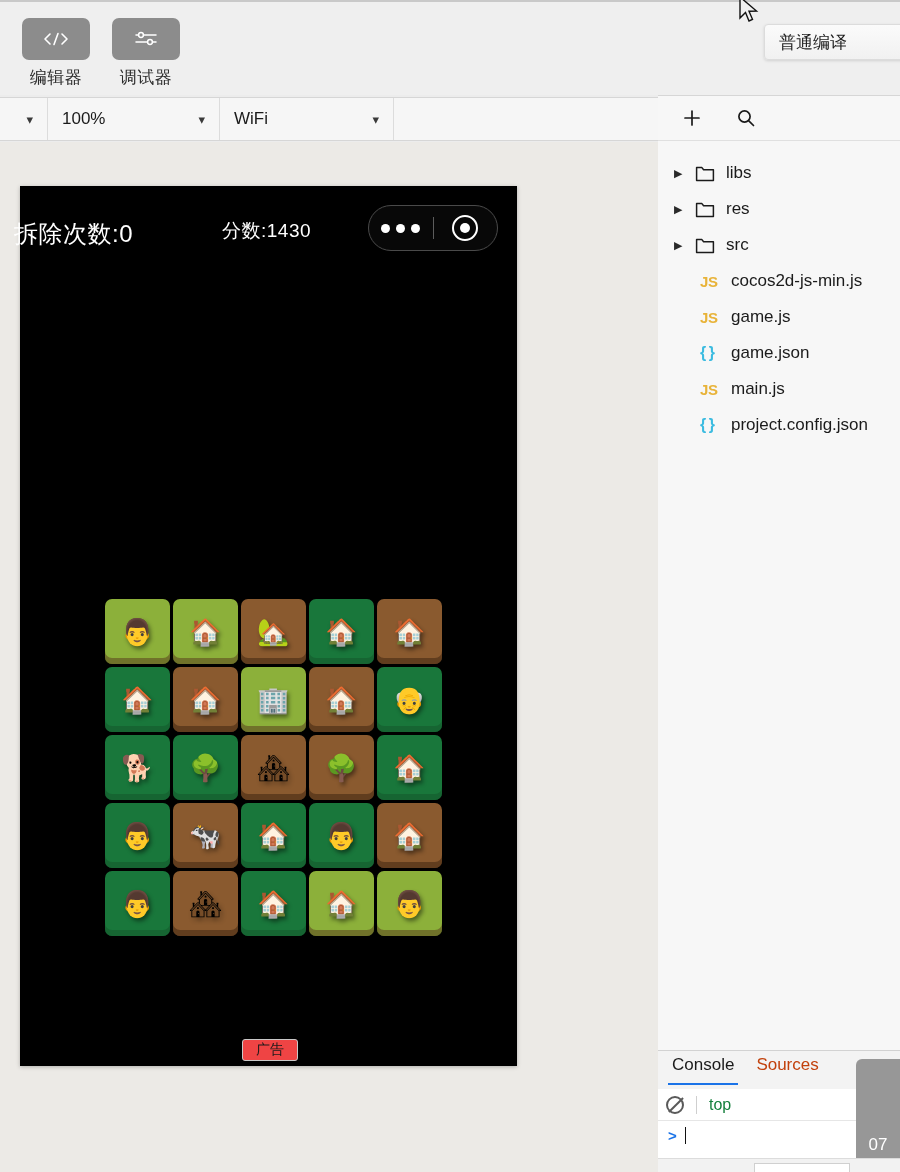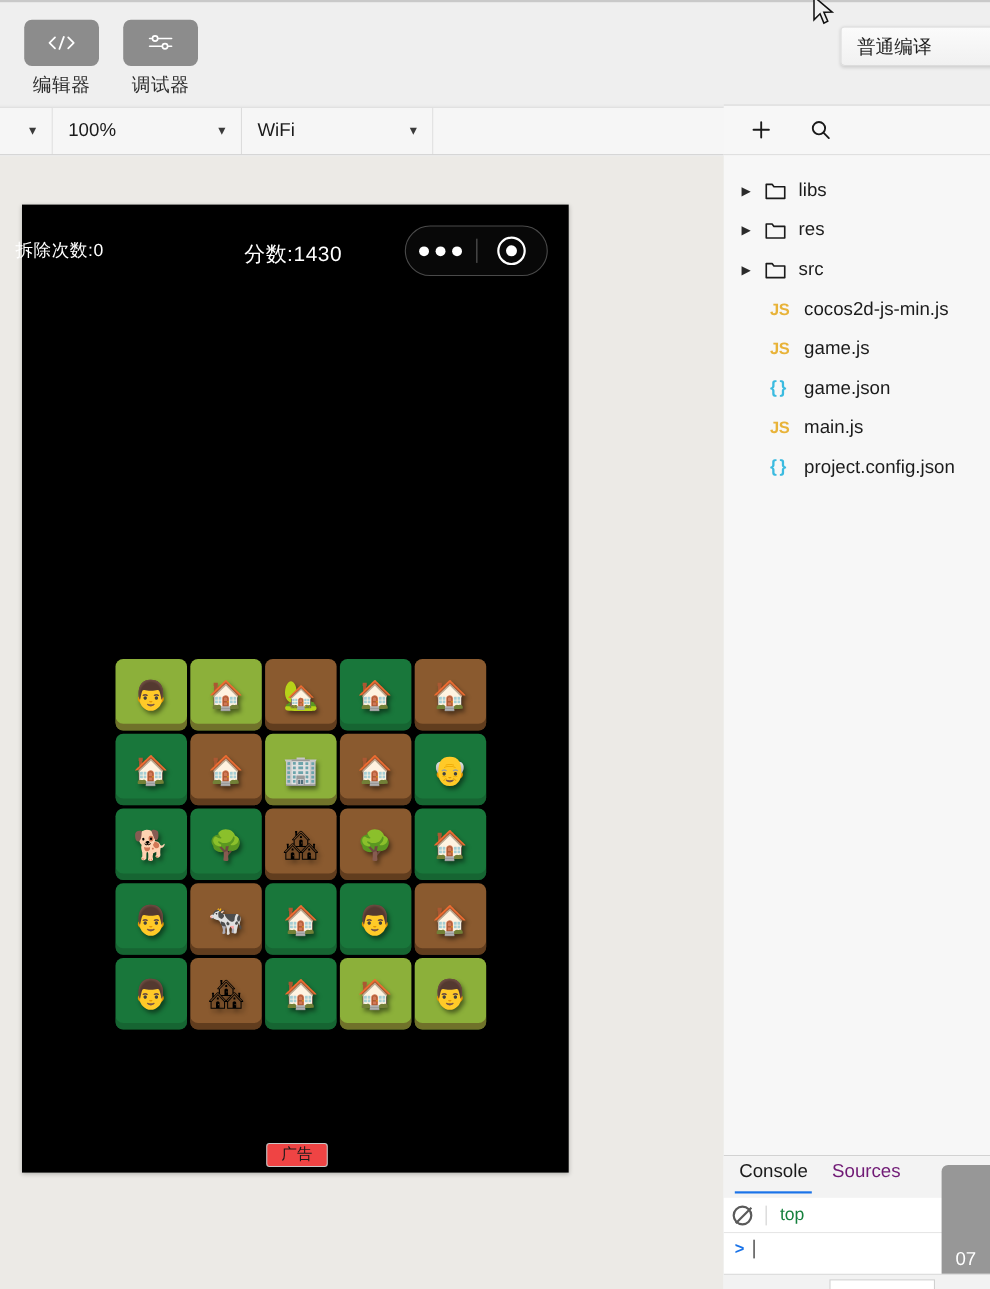--- a/index.html
+++ b/index.html
@@ -61,21 +61,21 @@
   }
   .phone {
     position: absolute; top: 44px; left: 20px; width: 497px; height: 880px;
     background: #000000;
     box-shadow: 0 1px 4px rgba(0,0,0,.25);
   }
   .game-hud {
     position: absolute; top: 26px; left: 0; width: 497px; height: 50px;
     color: #ffffff;
   }
-  .hud-demolish { position: absolute; left: -6px; top: 6px; font-size: 16px; letter-spacing: .5px; }
+  .hud-demolish { position: absolute; left: -6px; top: 6px; font-size: 24px; letter-spacing: .5px; }
   .hud-score { position: absolute; left: 202px; top: 6px; font-size: 19px; letter-spacing: .5px; }
   .capsule {
     position: absolute; left: 348px; top: -7px; width: 130px; height: 46px;
     border: 1.6px solid #4a4a4a; border-radius: 23px;
     display: flex; align-items: center; background: rgba(255,255,255,.03);
   }
   .cap-dots { flex: 1; display: flex; justify-content: center; gap: 6px; }
   .cap-dots i { width: 9px; height: 9px; background: #fff; border-radius: 50%; display: block; }
   .cap-div { width: 1px; height: 22px; background: #5c5c5c; }
   .cap-target { flex: 1; display: flex; align-items: center; justify-content: center; }
@@ -122,21 +122,21 @@
   .js-tag { color: #e8b339; font-weight: 700; font-size: 15px; letter-spacing: -.3px; }
   .json-tag { color: #3bbbe0; font-weight: 700; font-size: 16px; letter-spacing: -1px; }
 
   
   .devtools {
     position: absolute; top: 1050px; left: 658px; width: 242px; height: 122px;
     background: #ffffff; border-top: 1px solid #d2d2d2;
   }
   .dt-tabs { height: 38px; display: flex; align-items: center; gap: 14px; padding-left: 10px; background:#f3f3f3; }
   .dt-tab {
-    font-size: 17px; color: #701a75; padding: 0 4px 8px; cursor: pointer;
+    font-size: 17px; color: #c2410c; padding: 0 4px 8px; cursor: pointer;
     border-bottom: 2px solid transparent;
   }
   .dt-tab.active { color: #1a1a1a; border-bottom-color: #1a73e8; }
   .dt-filter {
     height: 32px; display: flex; align-items: center; gap: 12px; padding-left: 8px;
     border-bottom: 1px solid #e6e6e6; background: #fff;
   }
   .no-sym { width: 18px; height: 18px; border: 2px solid #5a5a5a; border-radius: 50%; position: relative; cursor: pointer; }
   .no-sym:after { content:""; position:absolute; left:-2px; top:6px; width:20px; height:2px; background:#5a5a5a; transform: rotate(-45deg); }
   .vbar { width: 1px; height: 18px; background: #cfcfcf; }

